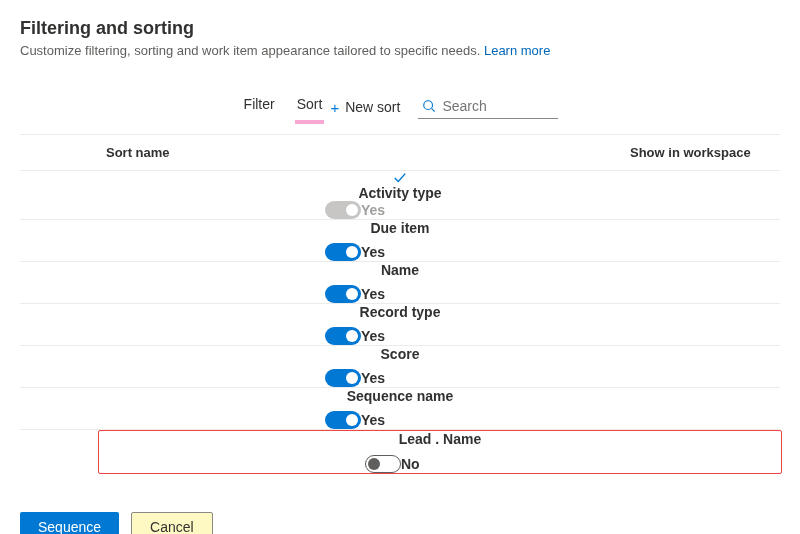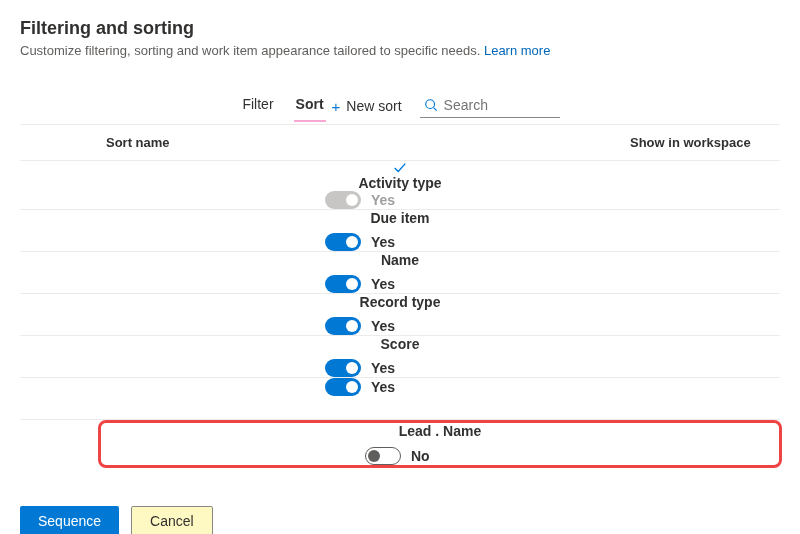--- a/index.html
+++ b/index.html
@@ -40,22 +40,22 @@
       gap: 18px;
     }
     .tab {
       font-size: 14px;
       color: #323130;
       padding: 6px 2px 8px;
       cursor: pointer;
       border-bottom: 2px solid transparent;
     }
     .tab.active {
-      font-weight: 700;
-      border-bottom: 2px solid #f9a8d4;
+      font-weight: 400;
+      border-bottom: 4px solid #f9a8d4;
     }
     .right-tools {
       display: flex;
       align-items: center;
       gap: 12px;
     }
     .new-sort {
       display: flex;
       align-items: center;
       gap: 6px;
@@ -81,34 +81,35 @@
       width: 100%;
       color: #605e5c;
       background: transparent;
     }
     .table-header {
       display: flex;
       align-items: center;
       border-top: 1px solid #edebe9;
       border-bottom: 1px solid #edebe9;
       padding: 10px 0;
+      margin-top: 8px;
     }
     .col-check { width: 86px; flex-shrink: 0; }
     .col-name { flex: 1; font-weight: 600; font-size: 13px; color: #323130; }
     .col-toggle { width: 150px; text-align: left; font-weight: 600; font-size: 13px; color: #323130; flex-shrink: 0; }
     .row {
       display: flex;
       align-items: center;
       border-bottom: 1px solid #edebe9;
       min-height: 42px;
       flex-direction: column;
     }
     .row .col-check { display: flex; justify-content: center; }
     .row .col-name { color: #323130; font-size: 14px; }
-    .row .col-toggle { display: flex; align-items: center; gap: 10px; }
+    .row .col-toggle { display: flex; align-items: center; }
     .check-icon { color: #0078d4; }
     .toggle {
       width: 36px;
       height: 18px;
       border-radius: 9px;
       position: relative;
       cursor: pointer;
       flex-shrink: 0;
     }
     .toggle .knob {
@@ -120,22 +121,22 @@
     }
     .toggle.on { background: #0078d4; }
     .toggle.on .knob { right: 3px; background: #fff; }
     .toggle.off { background: #fff; border: 1px solid #605e5c; }
     .toggle.off .knob { left: 2px; top: 2px; background: #605e5c; }
     .toggle.disabled { background: #c8c6c4; cursor: default; }
     .toggle.disabled .knob { right: 3px; background: #fff; }
     .toggle-label { font-size: 14px; color: #323130; }
     .toggle-label.muted { color: #a19f9d; }
     .highlight {
-      border: 3px solid #ef4444;
-      border-radius: 8px;
+      border: 1px solid #ef4444;
+      border-radius: 2px;
       margin-left: 78px;
       margin-right: -2px;
     }
     .highlight .row { border-bottom: none; }
     .footer {
       margin-top: 38px;
       display: flex;
       gap: 12px;
     }
     .btn-primary {
@@ -244,20 +245,21 @@
       <div class="col-name">Score</div>
       <div class="col-toggle">
         <div class="toggle on">
           <div class="knob"></div>
         </div>
         <span class="toggle-label">Yes</span>
       </div>
     </div>
     <div class="row">
       <div class="col-check"></div>
+      <div class="col-name">Sequence name</div>
       <div class="col-toggle">
         <div class="toggle on">
           <div class="knob"></div>
         </div>
         <span class="toggle-label">Yes</span>
       </div>
     </div>
     <div class="highlight">
       <div class="row">
         <div class="col-check" style="width: 8px;"></div>

